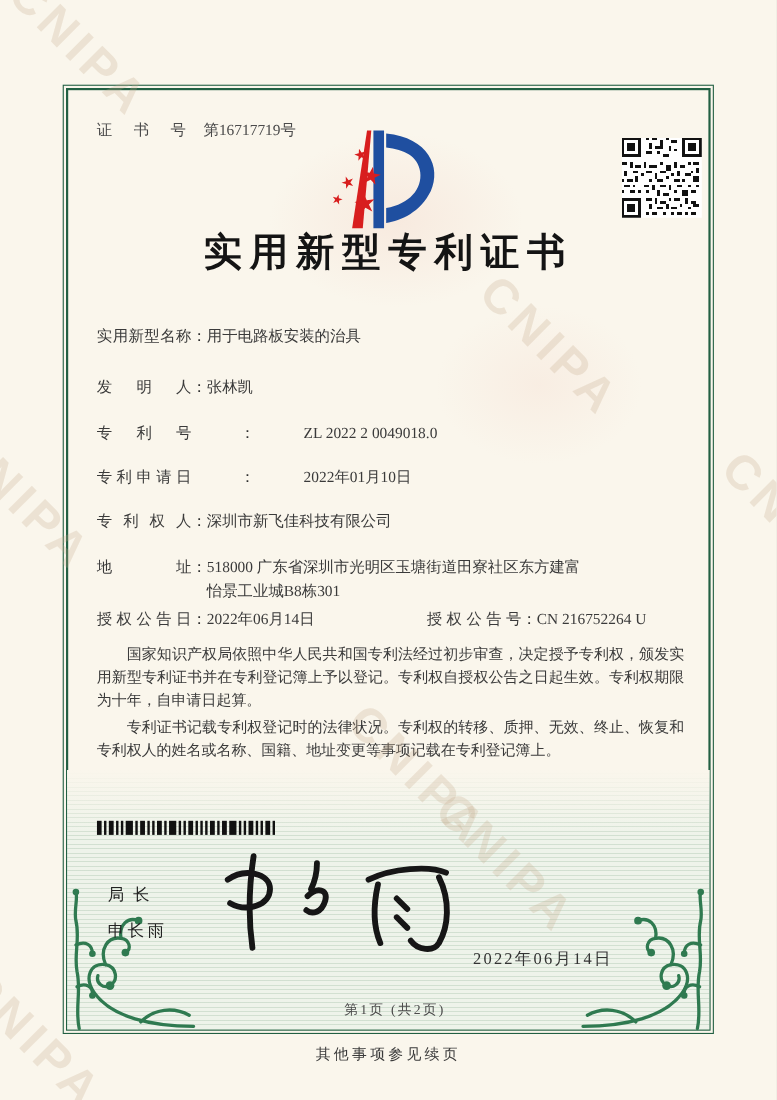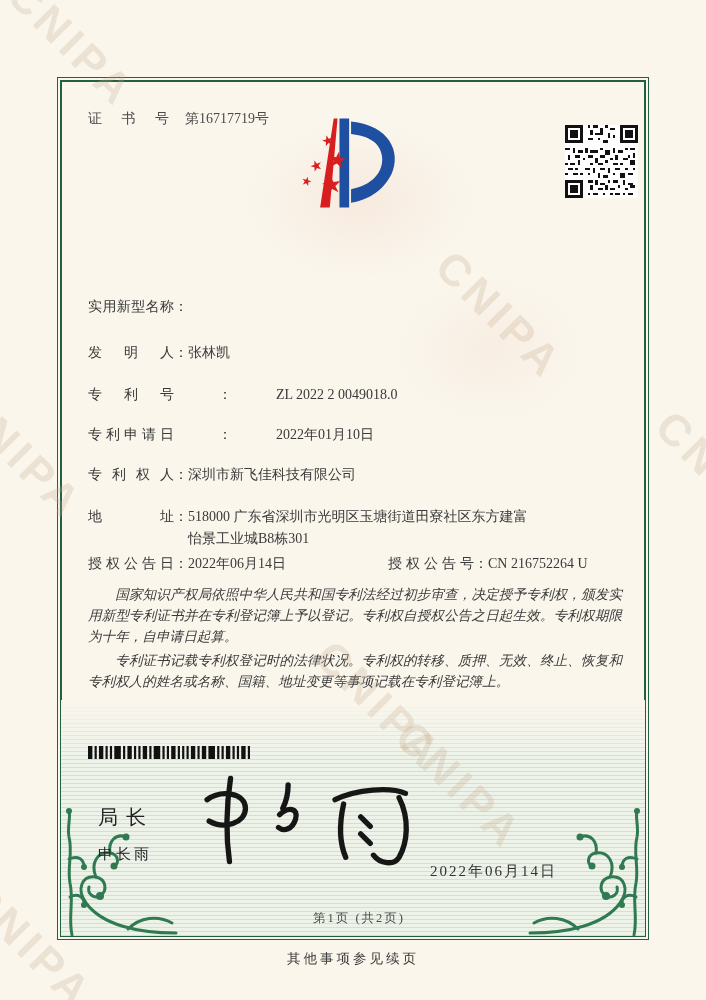--- a/index.html
+++ b/index.html
@@ -44,38 +44,38 @@
   .fvalue{color:#3a3a3a;}
   .mb-a{margin-bottom:24px;}
   .mb-b{margin-bottom:20px;}
   .mb-c{margin-bottom:18px;gap:44px;}
   .addr-l{display:block;}
   .grant-row{display:flex;margin-top:3px;}
   .grant-left{display:flex;width:300px;flex:none;align-items:flex-end;}
   .grant-right{display:flex;}
   .body-text{
     position:absolute;left:30px;right:26px;top:506px;z-index:4;
-    font-size:13.6px;line-height:21px;text-align:justify;color:#3a3a3a;font-style:italic;
+    font-size:13.6px;line-height:21px;text-align:justify;color:#3a3a3a;
   }
   .body-text p{margin:0 0 3px 0;text-indent:2em;}
   .guilloche{
     position:absolute;left:3px;right:3px;bottom:3px;height:236px;
     background-color:#eef3ea;
     background-image:repeating-linear-gradient(0deg,
       rgba(110,155,120,.22) 0px, rgba(110,155,120,.22) 1px,
       rgba(238,243,234,0) 1px, rgba(238,243,234,0) 4px);
     z-index:2;
   }
   .guilloche-fade{
     position:absolute;left:0;right:0;top:0;height:60px;
     background:linear-gradient(to bottom,#faf6ec,rgba(250,246,236,0));
   }
   .barcode{position:absolute;left:30px;top:668px;width:162px;height:13px;z-index:4;}
   .signer{position:absolute;left:40px;top:726px;z-index:4;font-family:"Liberation Sans","DejaVu Sans",sans-serif;}
-  .signer-title{font-size:20px;letter-spacing:8px;color:#222;}
+  .signer-title{font-size:15px;letter-spacing:8px;color:#222;}
   .signer-name{font-size:15px;letter-spacing:3px;color:#222;margin-top:14px;}
   .sig-svg{position:absolute;left:130px;top:694px;width:260px;height:96px;z-index:4;}
   .issue-date{position:absolute;left:372px;top:784px;font-size:15px;letter-spacing:2px;color:#333;z-index:4;}
   .page-note{position:absolute;left:12px;right:0;top:832px;text-align:center;font-size:12.5px;color:#4a4a4a;letter-spacing:2px;z-index:4;}
   .floral{position:absolute;bottom:0;width:120px;height:132px;z-index:3;}
   .floral.left{left:0;}
   .floral.right{right:0;transform:scaleX(-1);}
   .footer-note{
     position:absolute;left:0;right:0;top:950px;text-align:center;
     font-size:13.5px;letter-spacing:3px;color:#3a3a3a;z-index:4;
@@ -210,25 +210,27 @@
         <rect x="9" y="27" width="1" height="1"></rect>
           <rect x="11" y="27" width="2" height="1"></rect>
           <rect x="15" y="27" width="1" height="1"></rect>
         <rect x="18" y="27" width="1" height="1"></rect>
           <rect x="20" y="27" width="2" height="1"></rect>
           <rect x="23" y="27" width="1" height="1"></rect>
         <rect x="25" y="27" width="2" height="1"></rect>
       </g>
     </svg>
 
+    <div class="title">实用新型专利证书</div>
 
     <div class="fields">
       <div class="row mb-a">
         <span class="flabel">实用新型名称</span>
           <span class="colon">：</span>
+        <span class="fvalue">用于电路板安装的治具</span>
       </div>
       <div class="row mb-b">
         <span class="flabel">发明人</span>
           <span class="colon">：</span>
         <span class="fvalue">张林凯</span>
       </div>
       <div class="row mb-c">
         <span class="flabel">专利号</span>
           <span class="colon">：</span>
         <span class="fvalue">ZL 2022 2 0049018.0</span>

